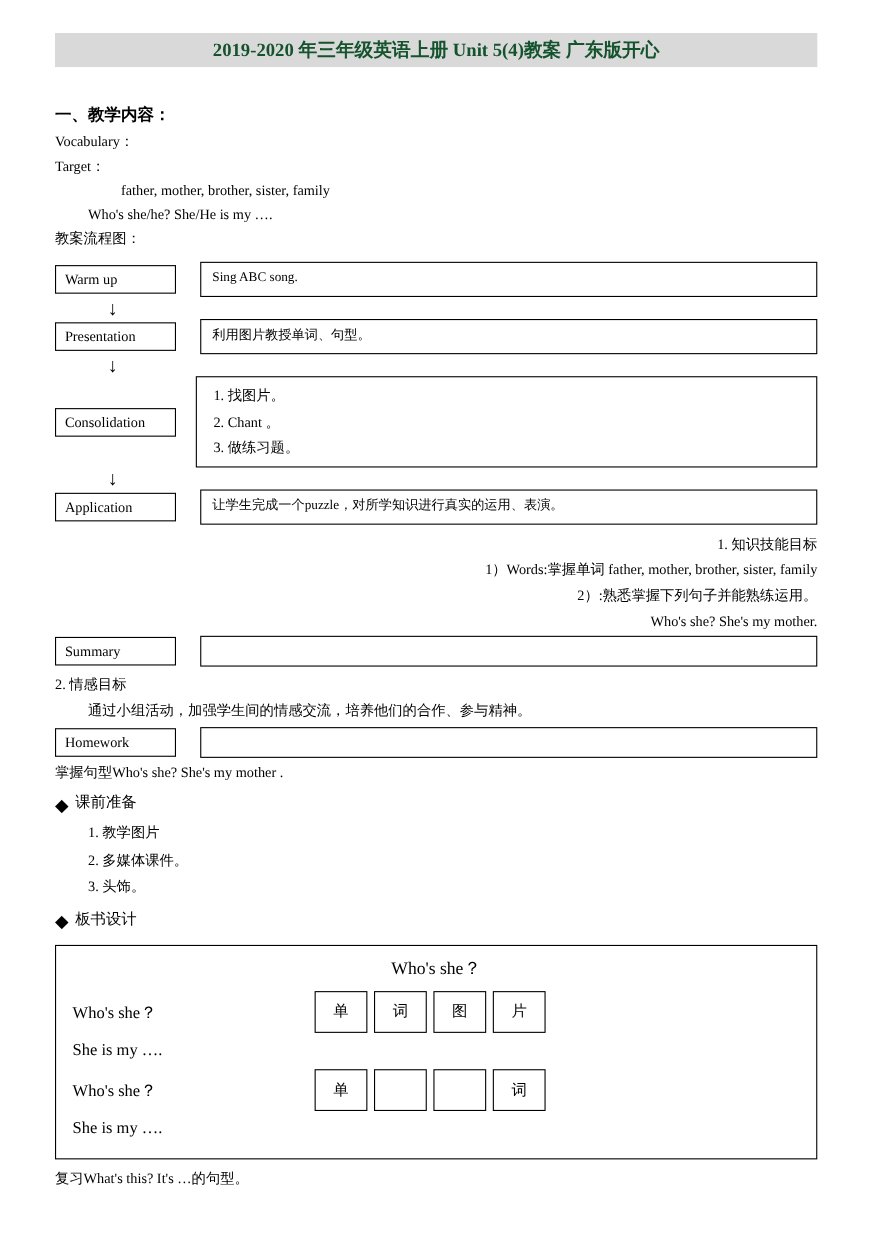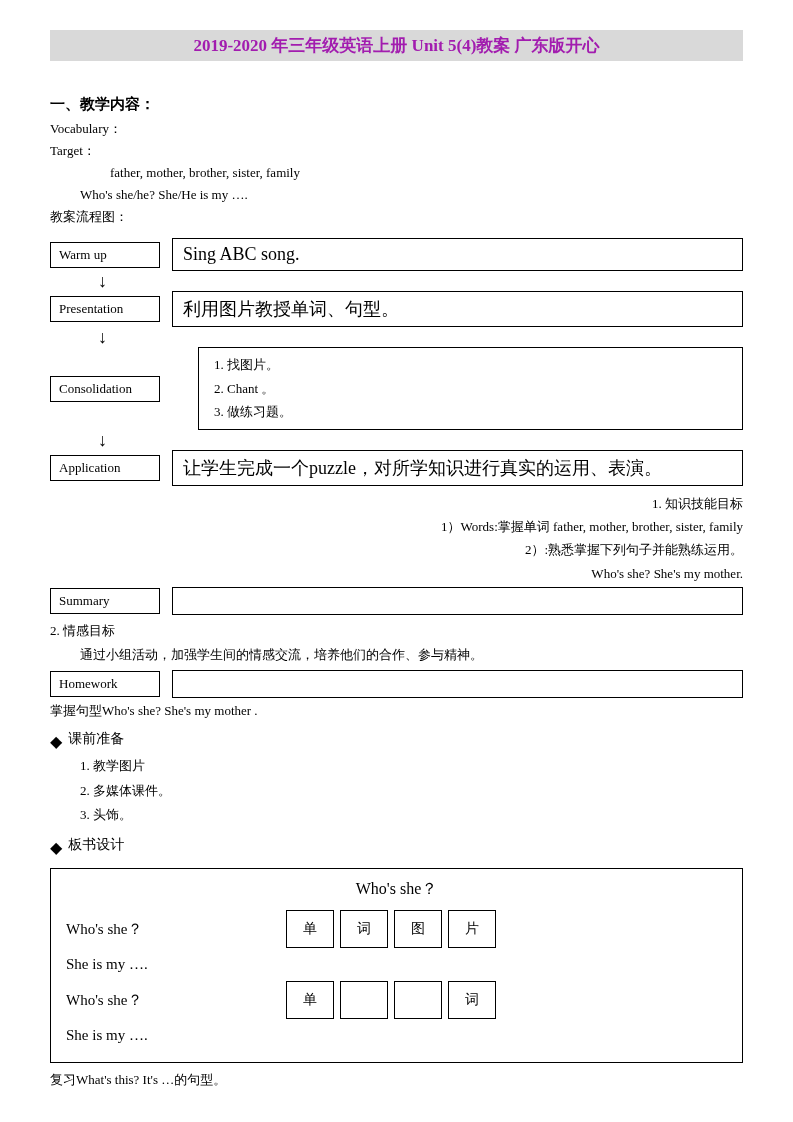--- a/index.html
+++ b/index.html
@@ -9,21 +9,21 @@
       font-size: 14px;
       color: #000;
       width: 793px;
       min-height: 1122px;
       padding: 30px 50px 30px 50px;
     }
     .page-title {
       text-align: center;
       font-size: 17px;
       font-weight: bold;
-      color: #a21caf;
+      color: #14532d;
       background: #d9d9d9;
       padding: 4px 25px;
       margin-bottom: 18px;
       display: inline-block;
       width: 100%;
     }
     .section-heading {
       font-size: 15px;
       font-weight: bold;
       margin-bottom: 4px;
@@ -50,29 +50,29 @@
       border: 1px solid #000;
       padding: 4px 8px;
       min-width: 110px;
       text-align: left;
       font-size: 13px;
       background: #fff;
     }
     .flow-content {
       border: 1px solid #000;
       padding: 5px 10px;
-      margin-left: 12px;
-      font-size: 18px;
+      margin-left: 22px;
+      font-size: 12px;
       min-height: 32px;
       flex: 1;
     }
     .flow-content-list {
       border: 1px solid #000;
       padding: 5px 10px;
-      margin-left: 38px;
+      margin-left: 18px;
       font-size: 13px;
       flex: 1;
     }
     .flow-arrow-down {
       display: flex;
       align-items: center;
       justify-content: flex-start;
       padding-left: 48px;
       height: 20px;
       font-size: 18px;

